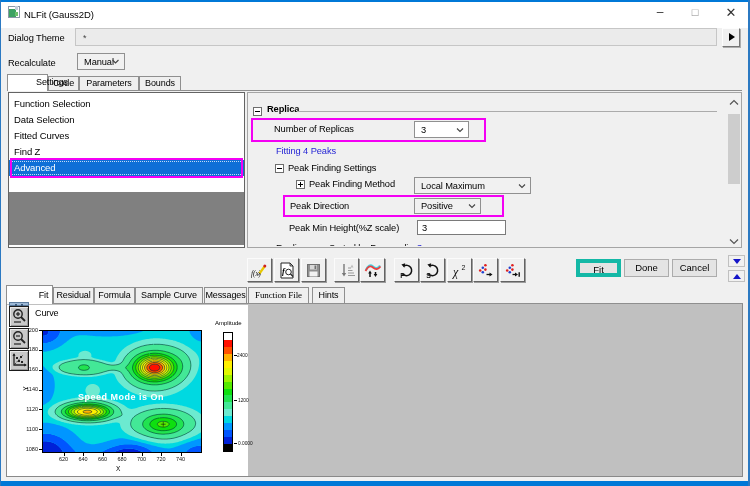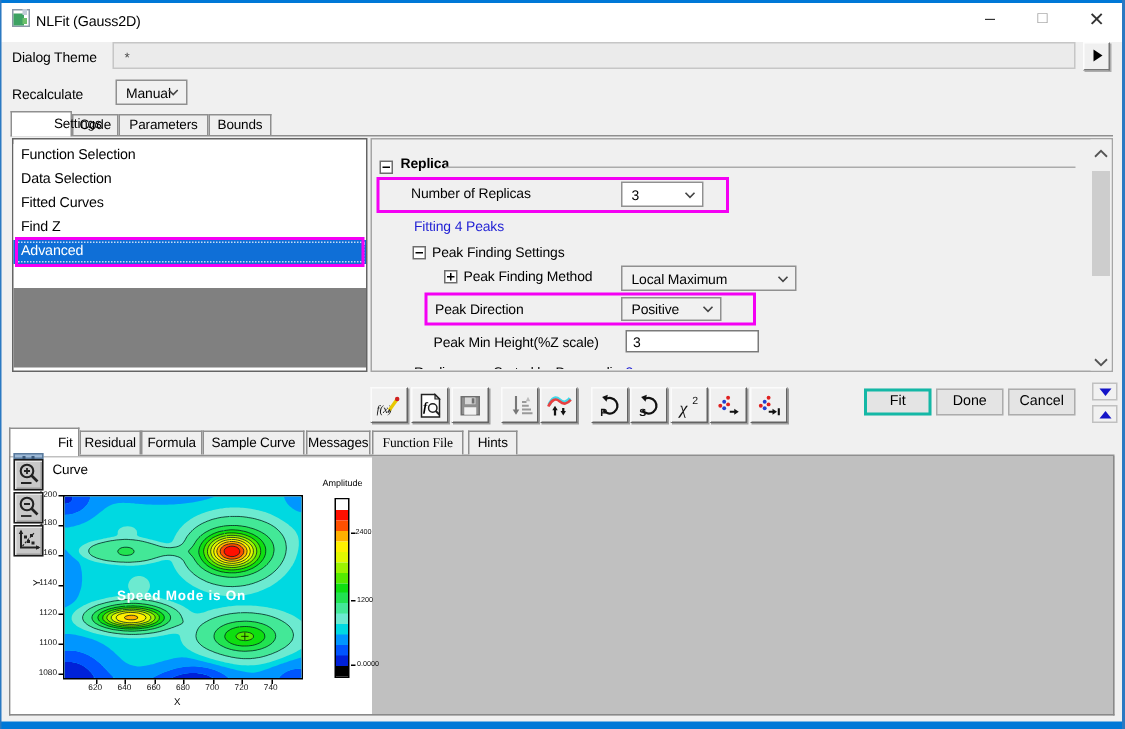--- a/index.html
+++ b/index.html
@@ -43,21 +43,21 @@
 .mag { position:absolute; border:2px solid #f400f4; z-index:6; }
 .bluetxt { color:#1f1fd4; }
 .field { position:absolute; background:#fff; border:1px solid #7a7a7a; }
 .clip { position:absolute; overflow:hidden; }
 #sbar { left:727px; top:93px; width:14px; height:154px; background:#f0f0f0; }
 #sthumb { left:728px; top:114px; width:12px; height:70px; background:#cdcdcd; }
 .sarrow { position:absolute; left:728px; width:12px; text-align:center; color:#555; font-size:6.5px; letter-spacing:0; }
 .tbtn { position:absolute; top:258px; width:25px; height:24px; background:#f0f0f0; border-top:1px solid #fbfbfb; border-left:1px solid #fbfbfb; border-right:1px solid #636363; border-bottom:1px solid #636363; box-shadow:1px 1px 0 #9c9c9c; }
 .tbtn svg { position:absolute; left:3px; top:3px; }
 .btn { position:absolute; top:259px; height:18px; background:#e4e4e4; border:1px solid #acacac; text-align:center; line-height:15px; font-size:9.5px; letter-spacing:0; }
-#btn-fit { border:2px solid #14b8a6; line-height:13px; }
+#btn-fit { border:4px solid #14b8a6; line-height:13px; }
 .spin { position:absolute; left:728px; width:17px; height:12px; background:#f1f1f1; border:1px solid #c0c0c0; }
 .spin i { position:absolute; left:4px; }
 #gbox { left:6px; top:304px; width:737px; height:173px; background:#c0c0c0; border:1px solid #898989; border-top:none; }
 #gpage { left:7px; top:305px; width:241px; height:171px; background:#fff; }
 #minitb { left:9px; top:302px; width:20px; height:4px; z-index:5; background:#9cb8d6; border:1px solid #5a7a9c; }
 .mbtn { position:absolute; left:9px; width:20px; height:21px; z-index:5; background:#c8c8c8; border:1px solid #1a1a1a; box-shadow:inset 1px 1px 0 #e8e8e8, inset -1px -1px 0 #9a9a9a; }
 #plot { left:42px; top:330px; width:160px; height:123px; border:1px solid #000; }
 #plot svg.cont { width:158px; height:121px; }
 #plot svg.cont { position:absolute; left:0; top:0; }
 .tickx { position:absolute; width:1px; height:3px; background:#000; top:453px; }

